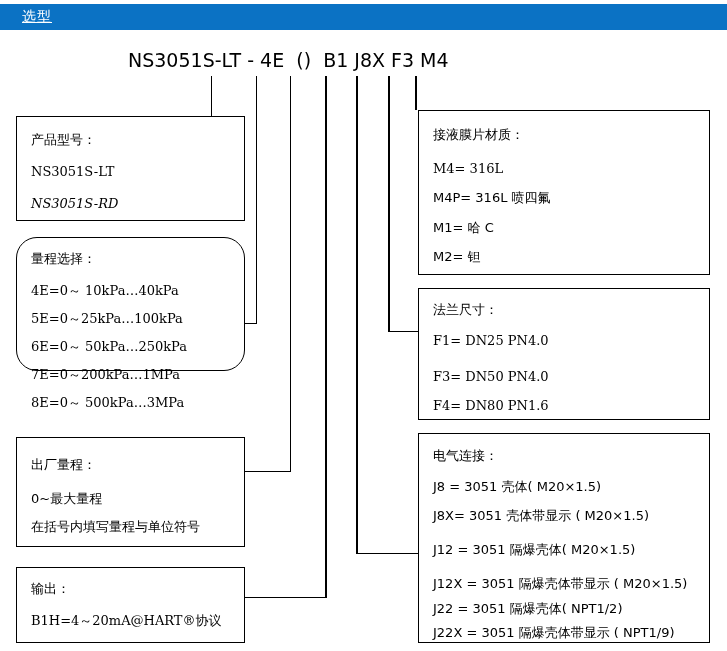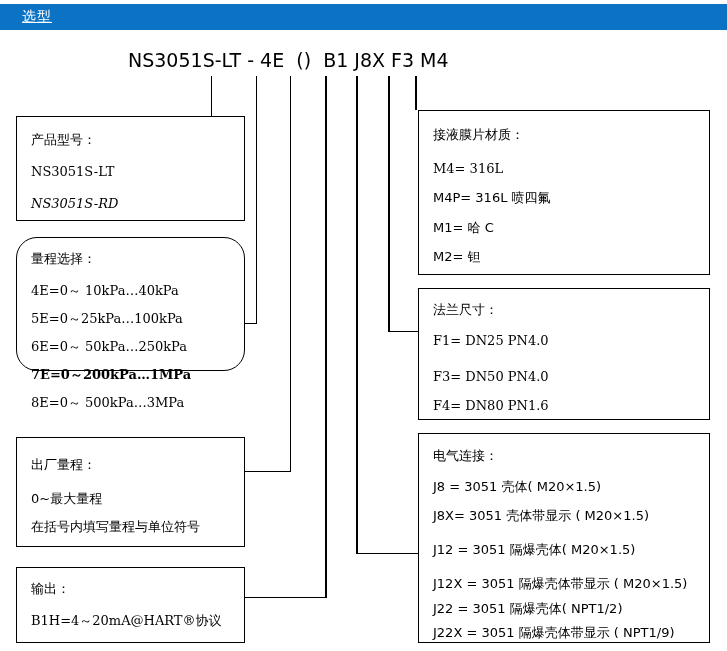--- a/index.html
+++ b/index.html
@@ -98,21 +98,21 @@
     <div class="bt" style="top:14px;text-align:right;">产品型号：</div>
     <div class="bl" style="top:46px;">NS3051S-LT</div>
     <div class="bl" style="top:78px;font-style:italic;">NS3051S-RD</div>
   </div>
 
   <div class="box" style="left:16px;top:237px;width:229px;height:134px;border-radius:21px;">
     <div class="bt" style="top:12px;">量程选择：</div>
     <div class="bl" style="top:44px;">4E=0～ 10kPa…40kPa</div>
     <div class="bl" style="top:72px;">5E=0～25kPa…100kPa</div>
     <div class="bl" style="top:100px;">6E=0～ 50kPa…250kPa</div>
-    <div class="bl" style="top:128px;font-weight:bold;">7E=0～200kPa…1MPa</div>
+    <div class="bl" style="top:128px;">7E=0～200kPa…1MPa</div>
     <div class="bl" style="top:156px;">8E=0～ 500kPa…3MPa</div>
   </div>
 
   <div class="box" style="left:16px;top:437px;width:229px;height:110px;">
     <div class="bt" style="top:18px;">出厂量程：</div>
     <div class="bl cjk" style="top:52px;">0~最大量程</div>
     <div class="bl cjk" style="top:80px;">在括号内填写量程与单位符号</div>
   </div>
 
   <div class="box" style="left:16px;top:567px;width:229px;height:76px;">

